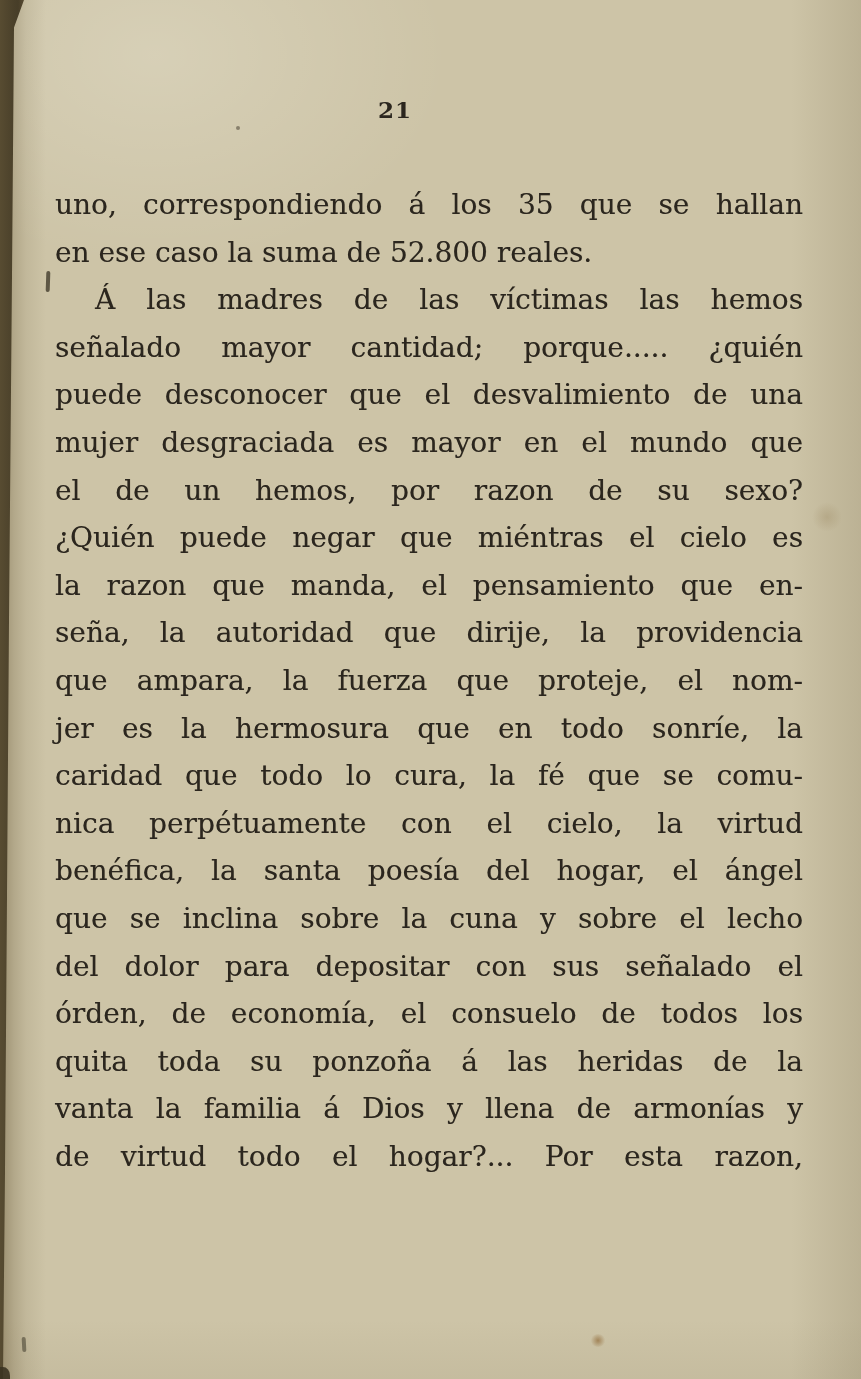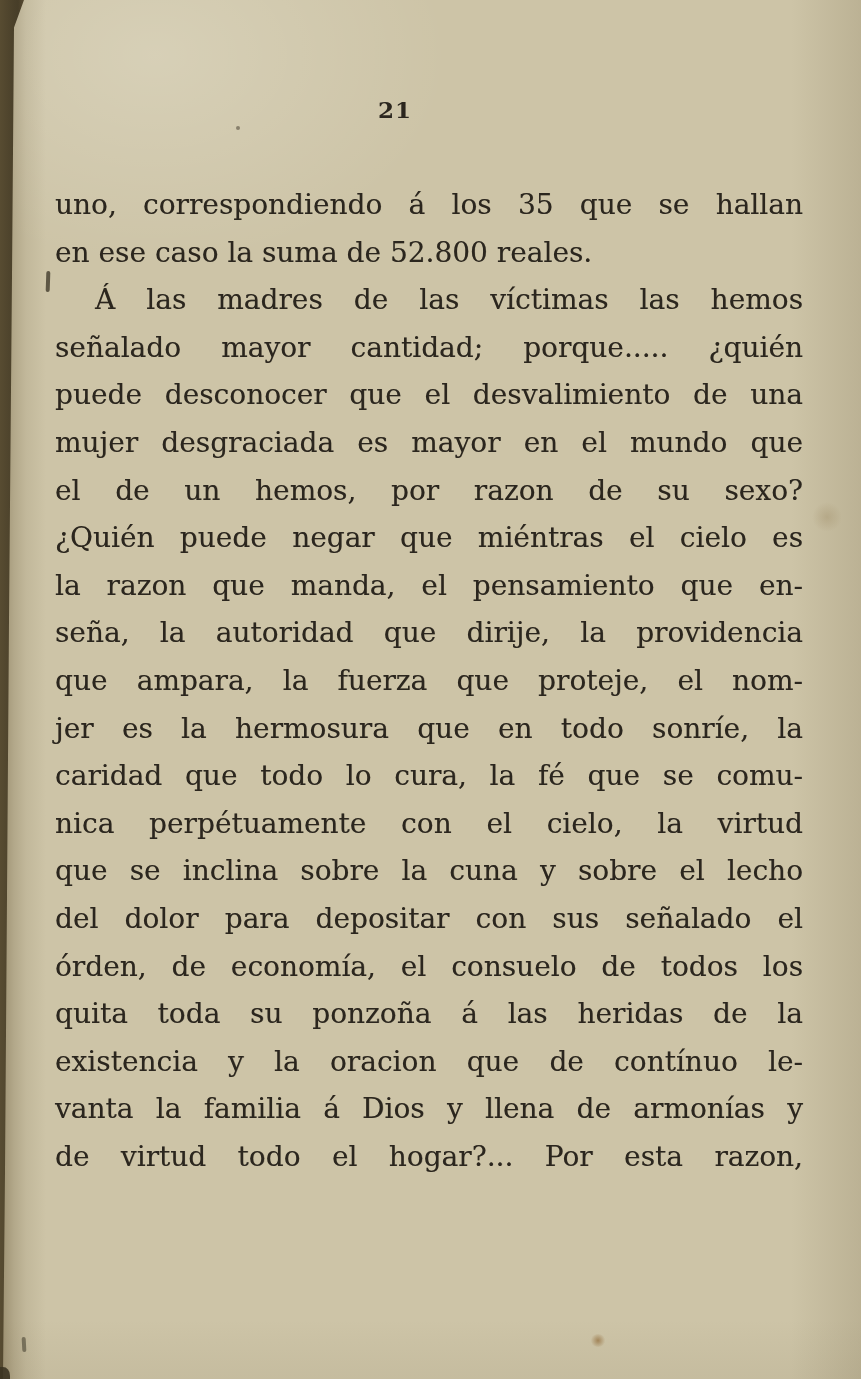--- a/index.html
+++ b/index.html
@@ -119,25 +119,25 @@
       <div class="line just">puede desconocer que el desvalimiento de una</div>
       <div class="line just">mujer desgraciada es mayor en el mundo que</div>
       <div class="line just">el de un hemos, por razon de su sexo?</div>
       <div class="line just">¿Quién puede negar que miéntras el cielo es</div>
       <div class="line just">la razon que manda, el pensamiento que en-</div>
       <div class="line just">seña, la autoridad que dirije, la providencia</div>
       <div class="line just">que ampara, la fuerza que proteje, el nom-</div>
       <div class="line just">jer es la hermosura que en todo sonríe, la</div>
       <div class="line just">caridad que todo lo cura, la fé que se comu-</div>
       <div class="line just">nica perpétuamente con el cielo, la virtud</div>
+      <div class="line just">benéfica, la santa poesía del hogar, el ángel</div>
       <div class="line just">que se inclina sobre la cuna y sobre el lecho</div>
       <div class="line just">del dolor para depositar con sus señalado el</div>
       <div class="line just">órden, de economía, el consuelo de todos los</div>
       <div class="line just">quita toda su ponzoña á las heridas de la</div>
-      <div class="line just">existencia y la oracion que de contínuo le-</div>
       <div class="line just">vanta la familia á Dios y llena de armonías y</div>
       <div class="line just">de virtud todo el hogar?... Por esta razon,</div>
     </div>
 
   <span class="speck speck-1"></span>
   <span class="speck speck-2"></span>
   <span class="speck speck-3"></span>
   <span class="corner-speck"></span>
   <span class="stain stain-1"></span>
   <span class="stain stain-2"></span>

